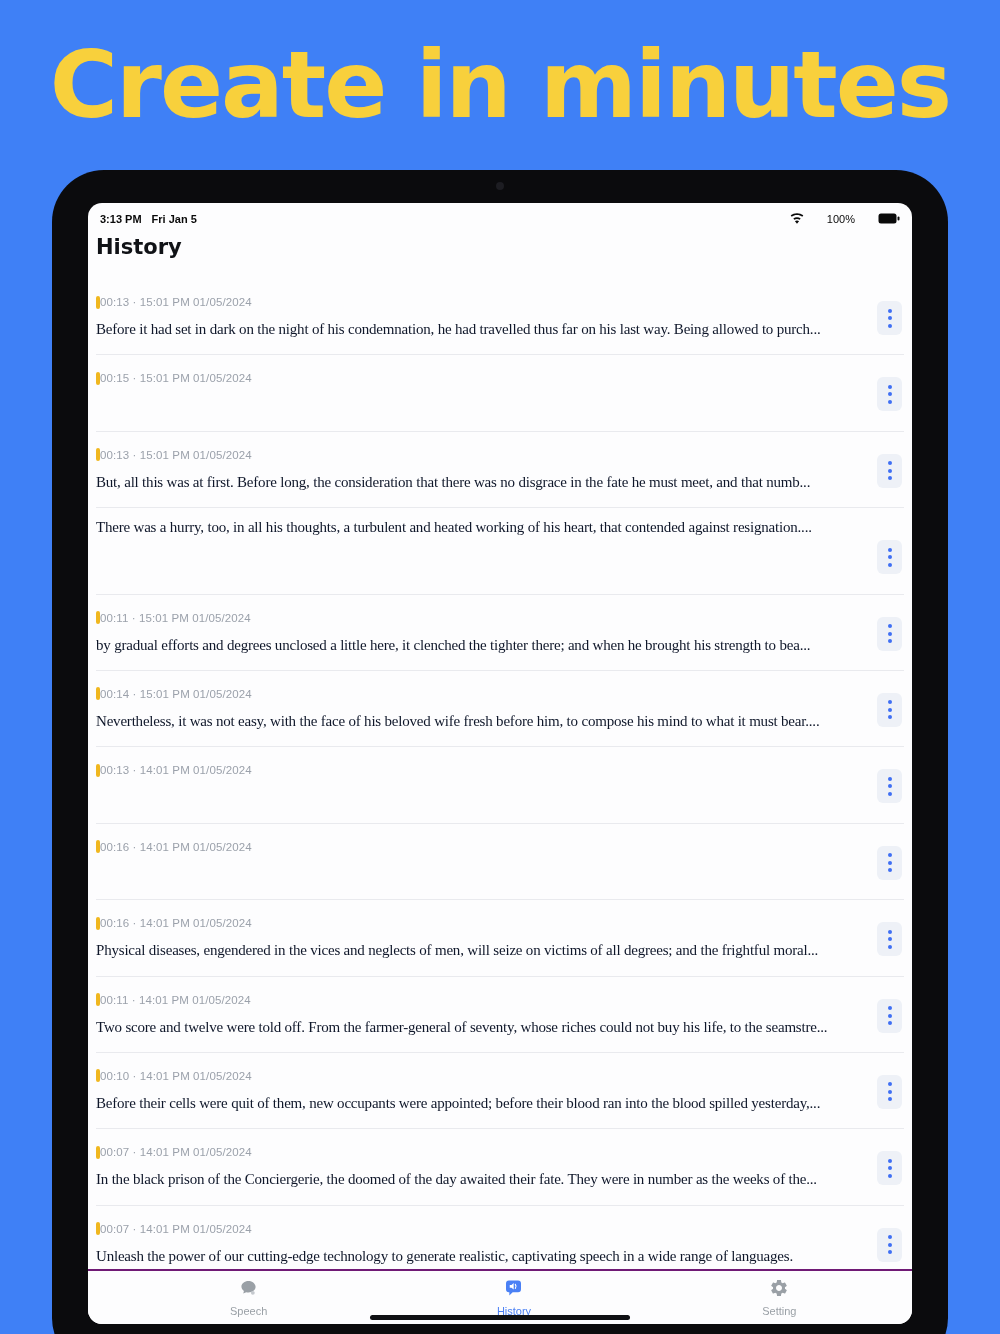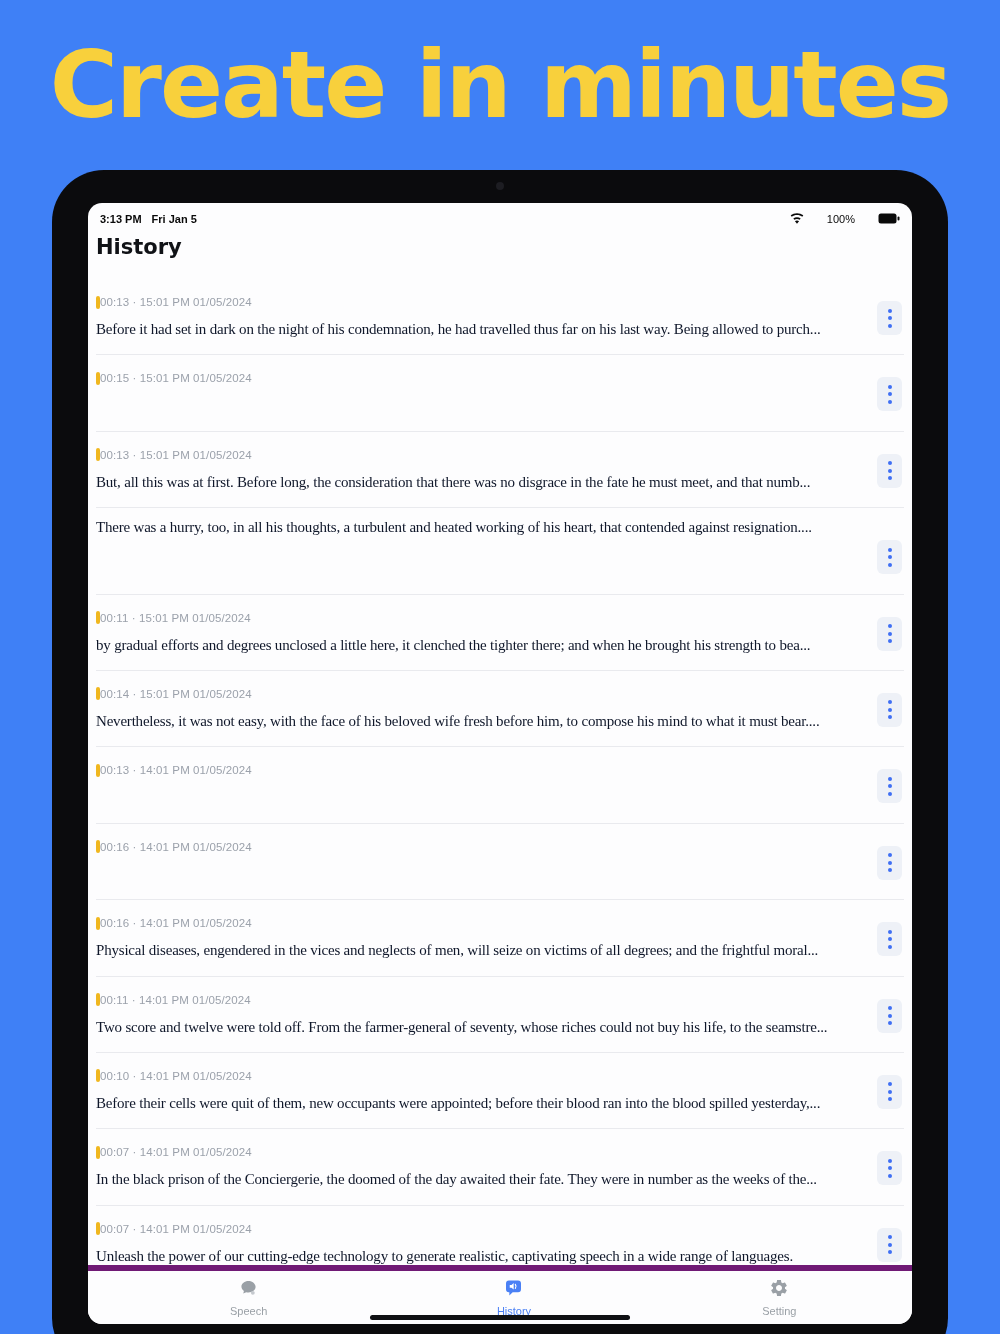--- a/index.html
+++ b/index.html
@@ -47,21 +47,21 @@
   .menu-btn{position:absolute;right:2px;top:22px;width:25px;height:34px;
             border:none;border-radius:6px;background:#eef1f7;cursor:pointer;
             display:flex;flex-direction:column;align-items:center;
             justify-content:center;gap:3.5px;padding:0;}
   .menu-btn i{width:4px;height:4px;border-radius:50%;background:#3f6ff4;display:block;}
   .divider{position:absolute;left:0;right:0;bottom:0;height:1px;background:#e9eaee;}
   .row:last-child .divider{display:none;}
 
   
   .tabbar{position:absolute;left:0;right:0;bottom:0;height:53px;
-          border-top:6px solid #701a75;background:#fdfdfe;display:flex;padding-left:28px;}
+          border-top:2px solid #701a75;background:#fdfdfe;display:flex;padding-left:28px;}
   .tab{flex:1;display:flex;flex-direction:column;align-items:center;
        justify-content:flex-start;padding-top:7px;cursor:pointer;color:#9aa0a6;}
   .tab .tab-label{font-size:11px;margin-top:3px;}
   .tab.active{color:#4a80f5;}
   .home-indicator{position:absolute;left:50%;transform:translateX(-50%);
           bottom:4px;width:260px;height:5px;border-radius:3px;background:#101114;}
 </style>
 </head>
 <body>
 

